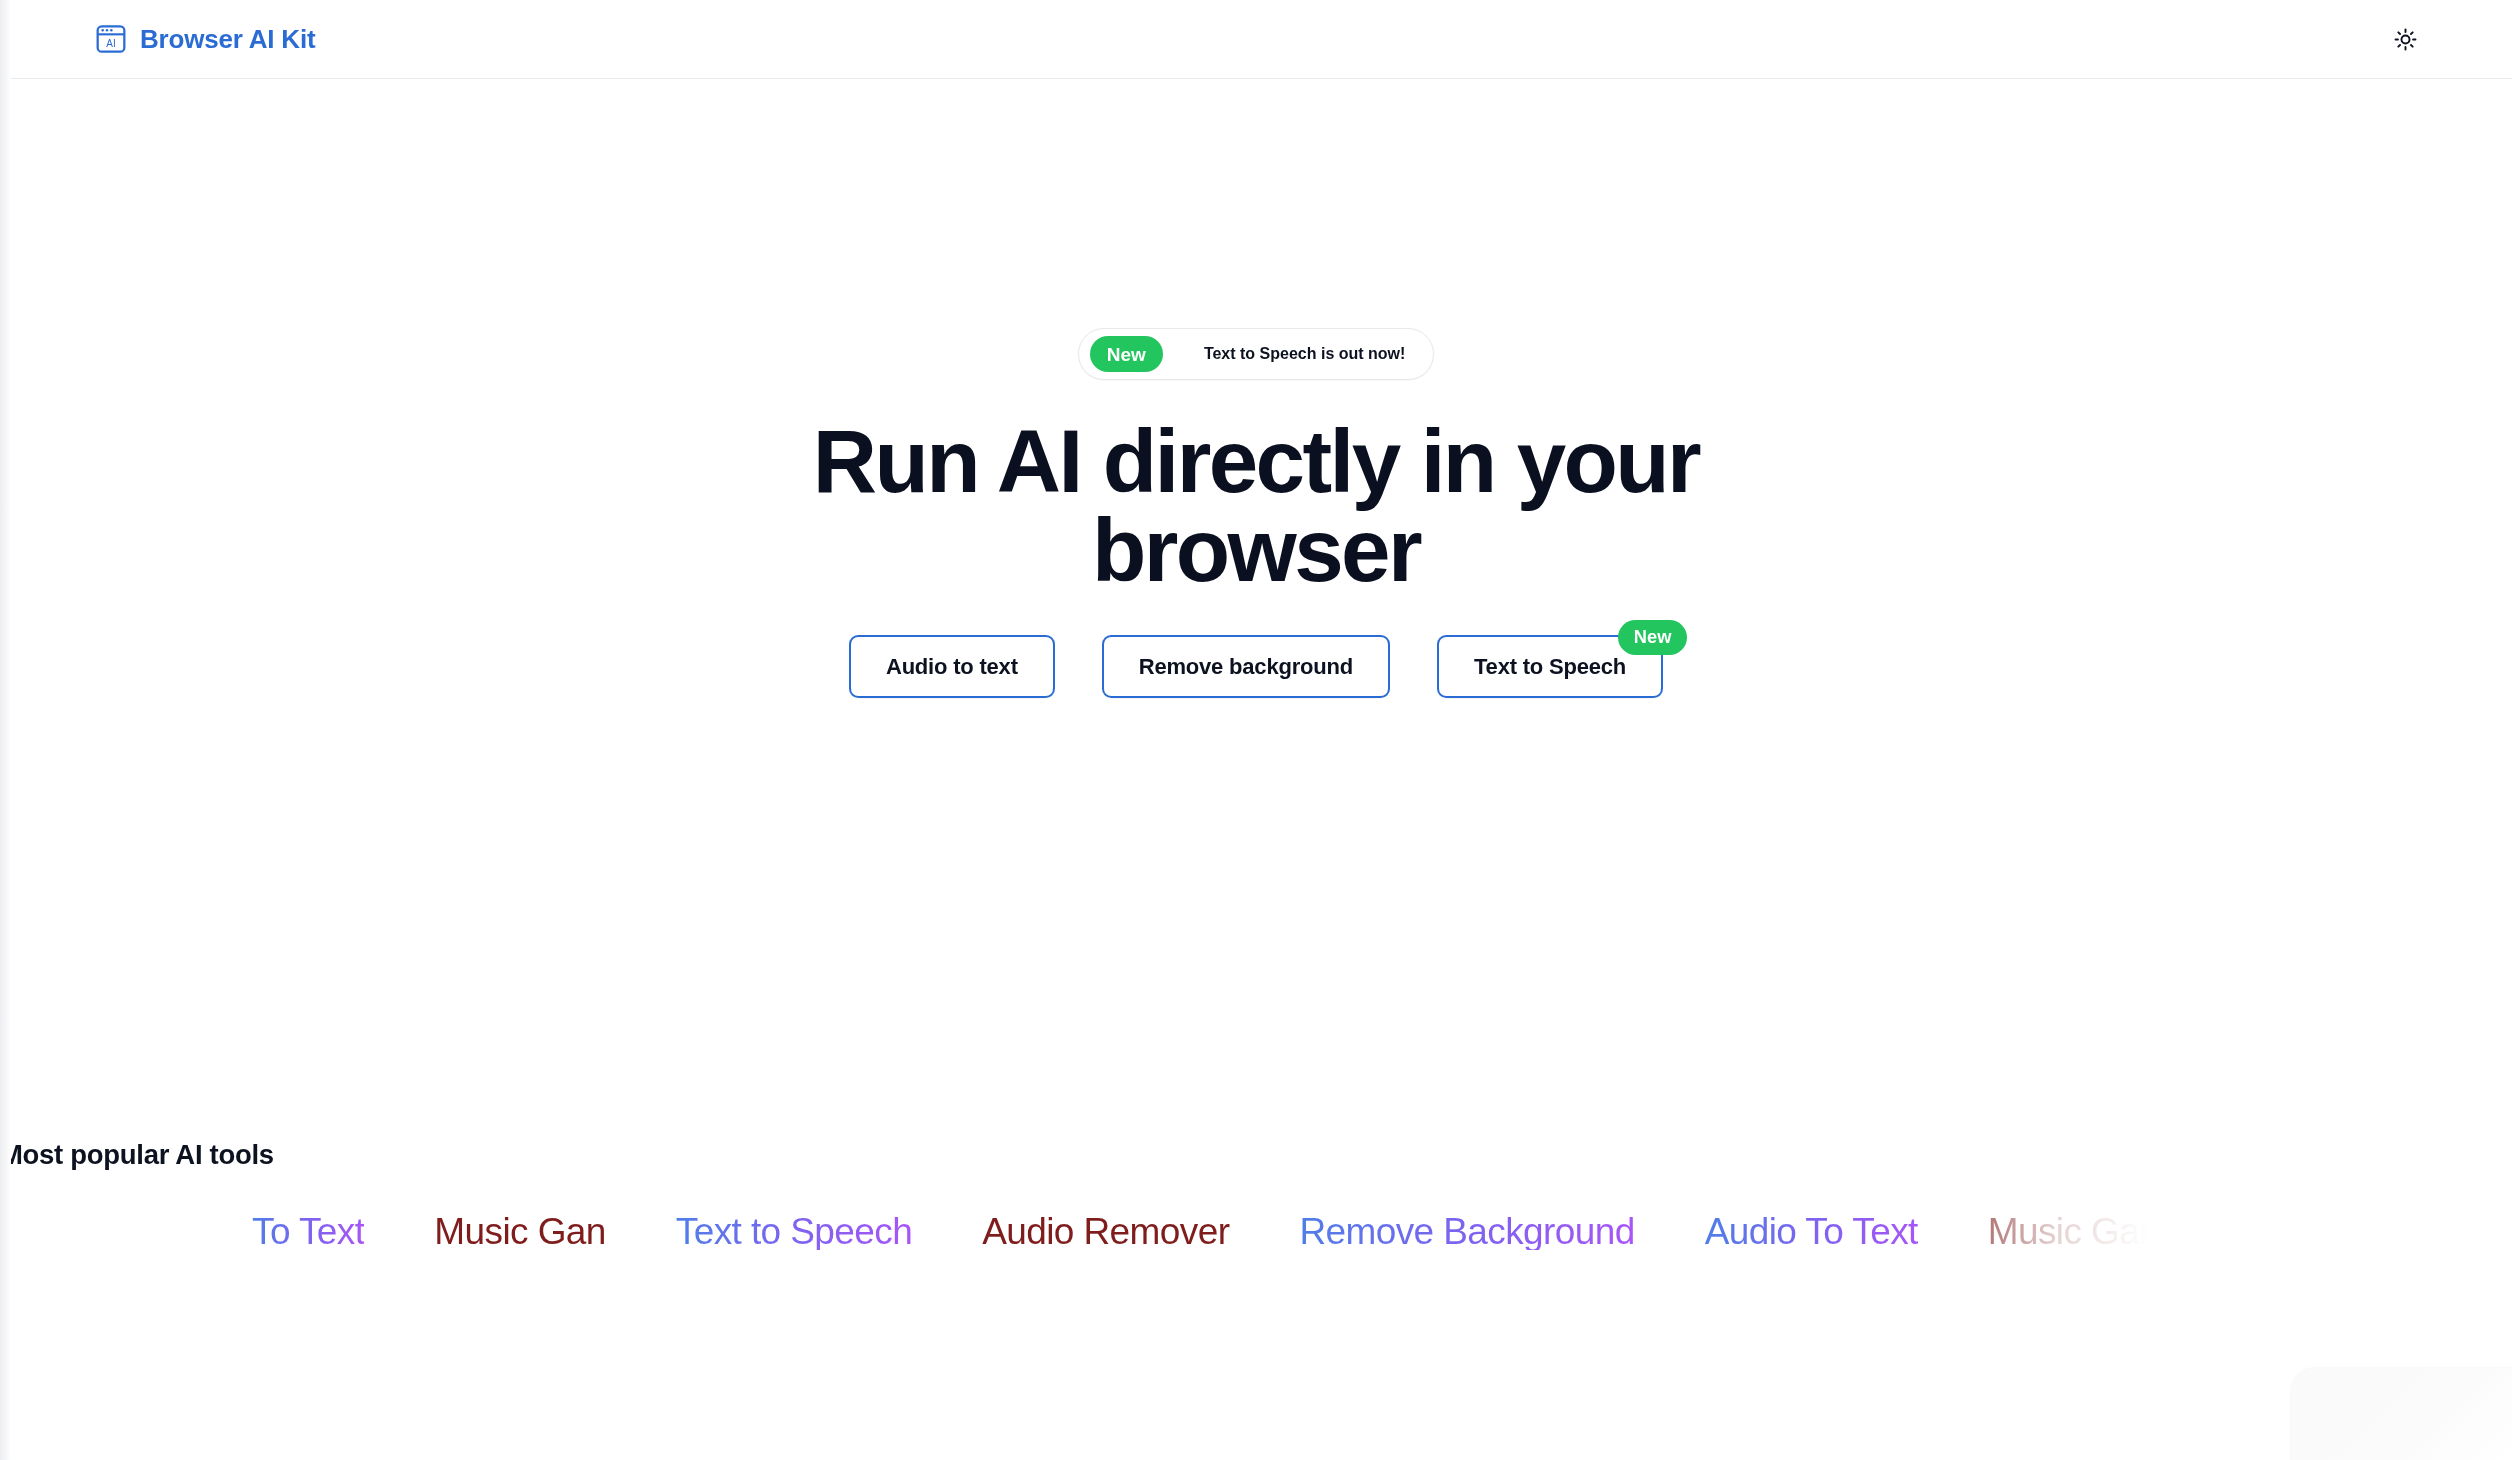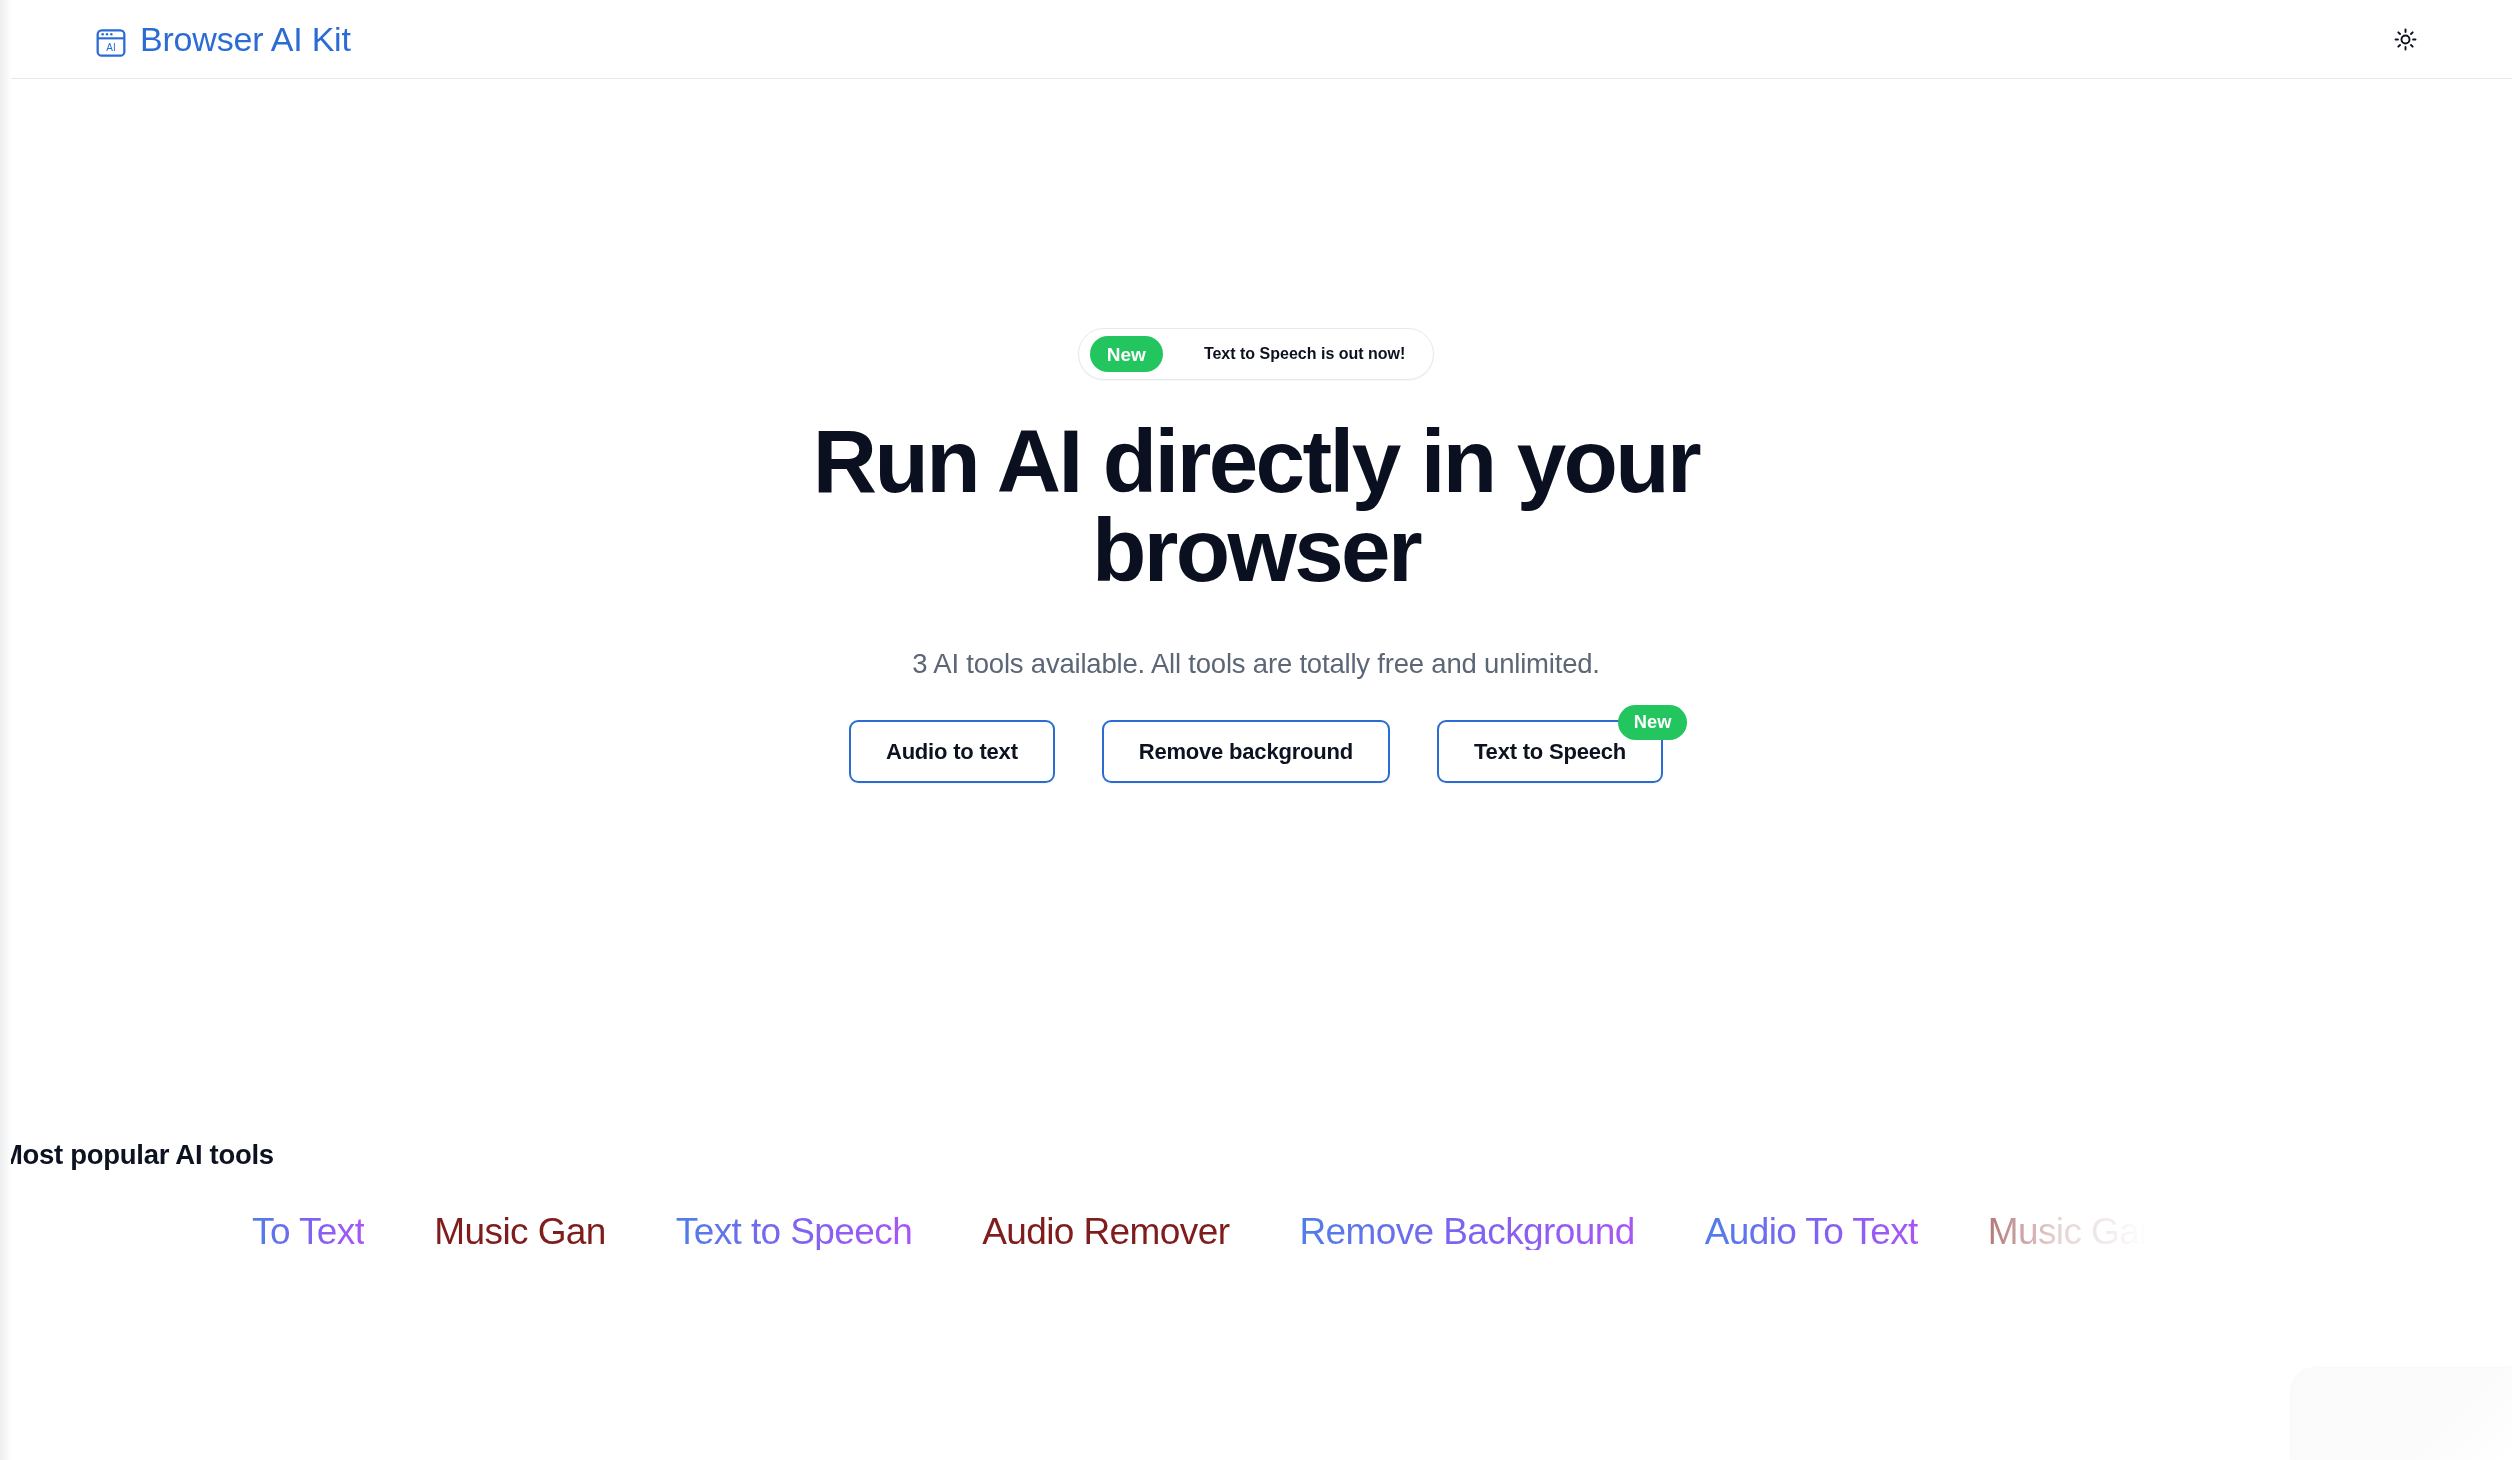--- a/index.html
+++ b/index.html
@@ -50,22 +50,22 @@
   }
 
   .brand-icon {
     width: 32px;
     height: 32px;
     display: block;
     flex: 0 0 auto;
   }
 
   .brand-name {
-    font-size: 34px;
-    font-weight: 400;
+    font-size: 26px;
+    font-weight: 700;
     color: #2b6cd4;
     letter-spacing: -0.2px;
     white-space: nowrap;
   }
 
   .theme-toggle {
     margin-left: auto;
     margin-right: 85px;
     width: 44px;
     height: 44px;
@@ -310,21 +310,20 @@
 
 <div class="hero">
 
   <div class="announce">
     <span class="announce-pill">New</span>
     <span class="announce-text">Text to Speech is out now!</span>
   </div>
 
   <h1 class="headline">Run AI directly in your browser</h1>
 
-  <p class="subtitle">3 AI tools available. All tools are totally free and unlimited.</p>
 
   <div class="cta-row">
 
     <div class="cta-wrap">
       <button class="cta">Audio to text</button>
     </div>
 
     <div class="cta-wrap">
       <button class="cta">Remove background</button>
     </div>

